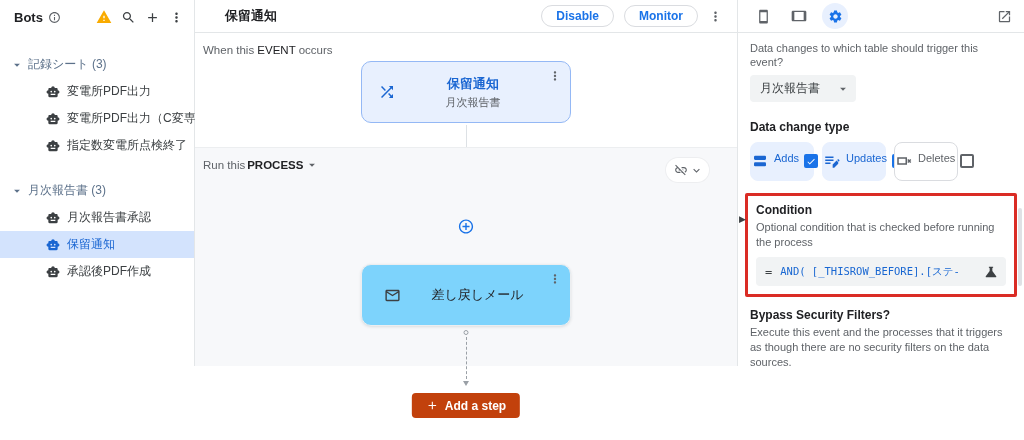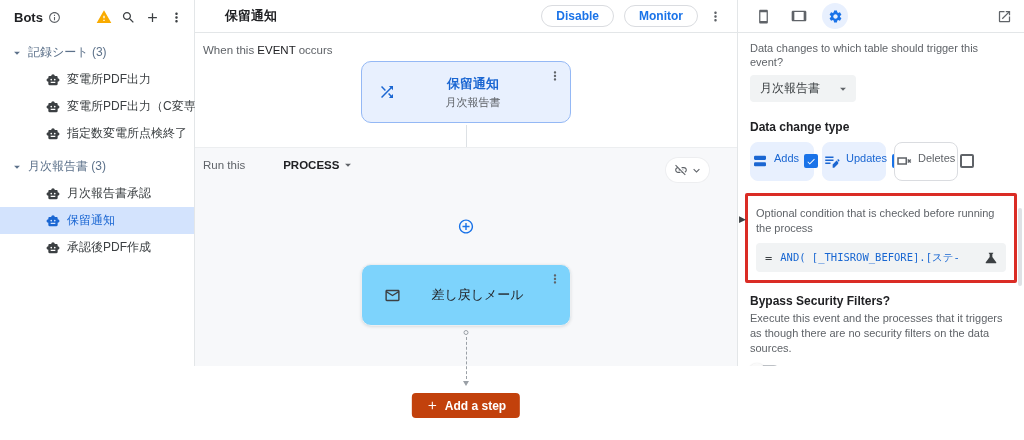--- a/index.html
+++ b/index.html
@@ -7,21 +7,21 @@
   body { font-family:"Liberation Sans","DejaVu Sans",sans-serif; color:#202124; background:#fff; }
   .app { display:flex; width:1024px; height:366px; }
 
   
   .sidebar { width:195px; flex:0 0 195px; background:#fff; border-right:1px solid #e3e6e8; display:flex; flex-direction:column; }
   .sb-header { display:flex; align-items:center; padding:9px 10px 8px 14px; }
   .sb-title { font-size:13px; font-weight:700; color:#202124; display:flex; align-items:center; gap:5px; }
   .sb-tools { margin-left:auto; display:flex; align-items:center; gap:9px; }
   .ic { display:inline-flex; align-items:center; justify-content:center; }
   .ic svg { display:block; }
-  .sb-group { margin-top:6px; }
+  .sb-group { margin-top:18px; }
   .sb-group-label { display:flex; align-items:center; gap:4px; padding:5px 8px 5px 10px; font-size:12px; color:#5c718a; cursor:pointer; }
   .sb-item { display:flex; align-items:center; gap:7px; padding:5px 6px 5px 46px; font-size:12px; color:#3c4043; cursor:pointer; white-space:nowrap; }
   .sb-item .ic { color:#3c4043; }
   .sb-item.selected { background:#d3e3fd; color:#1a66d2; }
   .sb-item.selected .ic { color:#1a66d2; }
 
   
   .main { flex:1 1 auto; display:flex; flex-direction:column; background:#fff; min-width:0; }
   .main-header { height:33px; flex:0 0 33px; border-bottom:1px solid #e3e6e8; display:flex; align-items:center; padding:0 14px 0 30px; background:#fff; }
   .main-title { font-size:13px; font-weight:700; }
@@ -38,21 +38,21 @@
   .event-card .node-icon { color:#1a66d2; margin:0 10px 0 16px; }
   .node-text { flex:1; text-align:center; margin-right:30px; }
   .event-card .node-title { color:#1a66d2; font-size:13px; font-weight:600; }
   .node-sub { color:#5f6368; font-size:11px; margin-top:2px; }
   .node-kebab { position:absolute; top:7px; right:8px; color:#5f6368; cursor:pointer; }
   .event-connector { position:absolute; left:50%; top:92px; width:1px; height:22px; background:#dde1e5; }
 
   .process-area { flex:1 1 auto; background:#f7f8fa; position:relative; border-top:1px solid #eceef0; }
   .process-header { display:flex; align-items:flex-start; padding:10px 28px 0 8px; }
   .process-label { font-size:11.5px; color:#5f6368; display:flex; align-items:center; gap:2px; cursor:pointer; }
-  .process-label b { color:#202124; font-weight:700;margin-left:36px; }
+  .process-label b { color:#202124; font-weight:700; }
   .link-pill { margin-left:auto; background:#fff; border-radius:13px; height:24px; padding:0 6px 0 8px; display:flex; align-items:center; gap:2px; color:#5f6368; box-shadow:0 0 0 1px rgba(0,0,0,0.04); cursor:pointer; }
   .plus-circle { position:absolute; left:50%; transform:translateX(-50%); top:70px; color:#1a73e8; cursor:pointer; }
   .step-card { top:116px; background:#7dd3fc; border:1px solid #eceef0; box-shadow:0 1px 3px rgba(60,64,67,0.15); }
   .step-card .node-icon { color:#3c4043; margin:0 14px 0 22px; }
   .step-card .node-title { color:#202124; font-size:13px; }
   .dash-connector { position:absolute; left:50%; transform:translateX(-50%); top:182px; height:56px; width:10px; }
   .dash-connector .dot { position:absolute; top:0; left:50%; transform:translateX(-50%); width:5px; height:5px; border:1px solid #9aa0a6; border-radius:50%; background:#f7f8fa; }
   .dash-connector .line { position:absolute; top:7px; bottom:7px; left:50%; width:0; border-left:1px dashed #9aa0a6; }
   .dash-connector .arrow { position:absolute; bottom:0; left:50%; transform:translateX(-50%); width:0; height:0; border-left:3px solid transparent; border-right:3px solid transparent; border-top:5px solid #9aa0a6; }
   .add-step-btn { position:absolute; left:50%; transform:translateX(-50%); top:245px; background:#c2410c; color:#fff; border:none; border-radius:4px; height:25px; padding:0 14px; font-size:12px; font-weight:600; display:flex; align-items:center; gap:6px; cursor:pointer; font-family:inherit; }
@@ -447,20 +447,21 @@
           <span class="opt-label">Deletes</span>
           <span class="cb">
               <svg width="11" height="11">
                 <use href="#i-check"></use>
               </svg>
             </span>
         </div>
       </div>
 
       <div class="condition-box">
+        <div class="cond-title">Condition</div>
         <div class="cond-desc">Optional condition that is checked before running the process</div>
         <div class="formula-bar">
           <span class="eq">=</span>
           <span class="formula-text">AND( [_THISROW_BEFORE].[ステ-</span>
           <span class="ic flask">
               <svg width="16" height="16">
                 <use href="#i-flask"></use>
               </svg>
             </span>
         </div>

